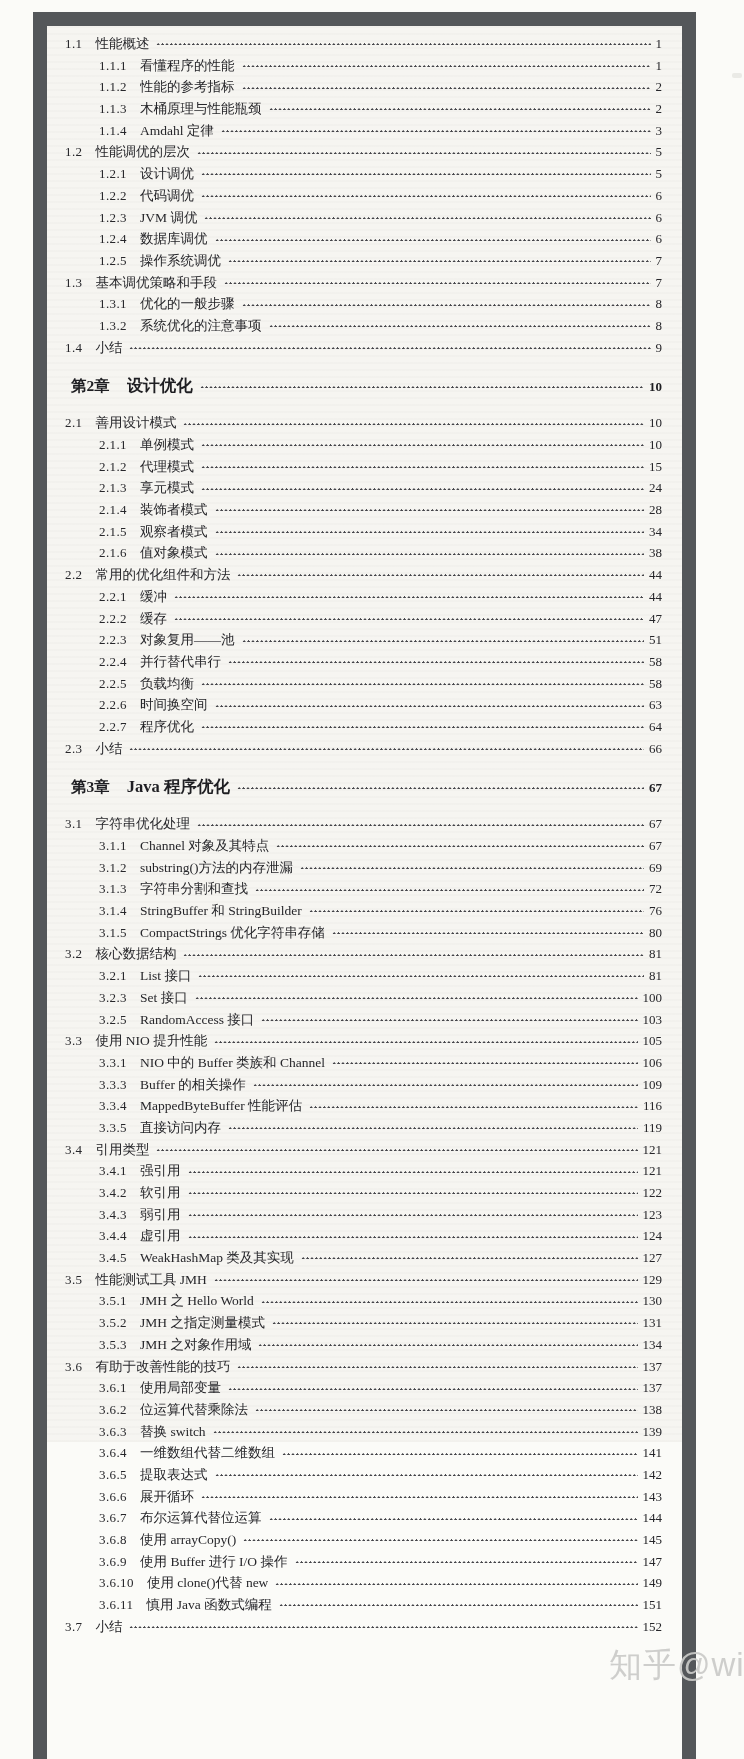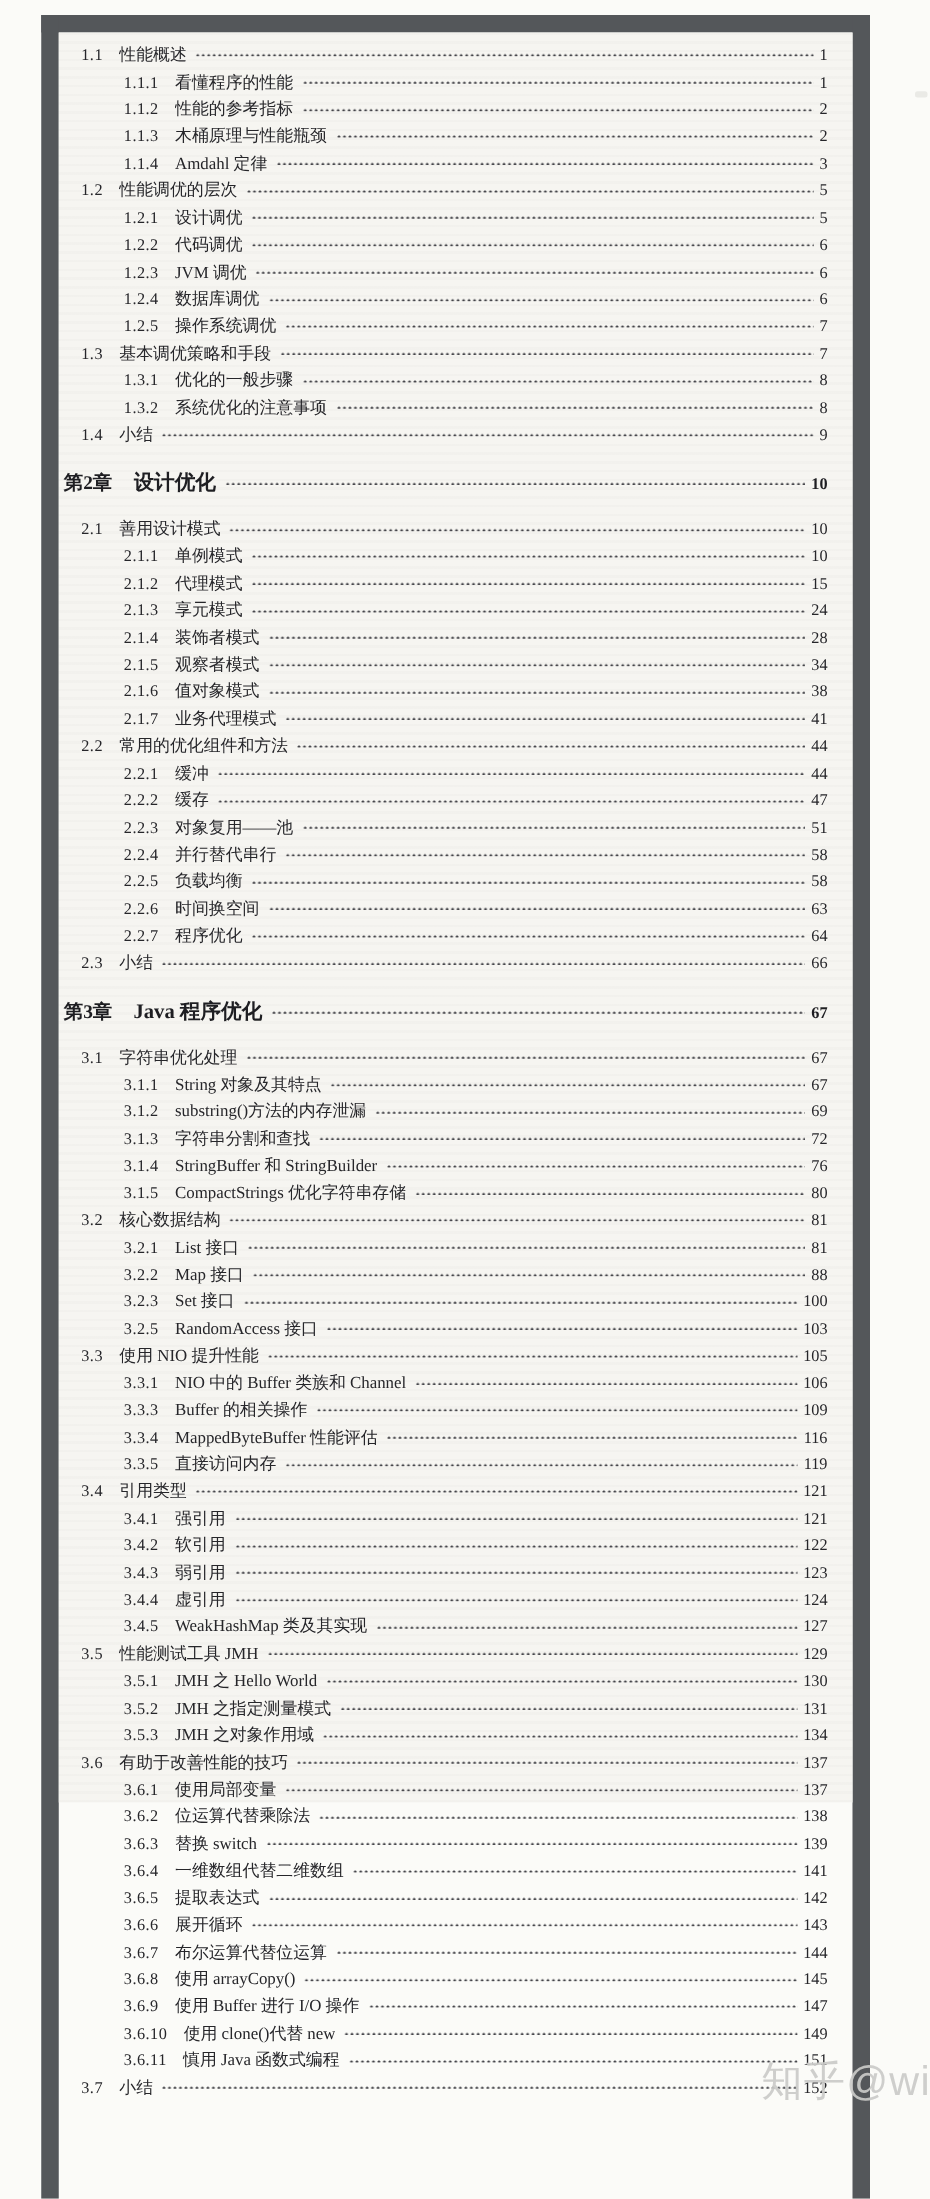--- a/index.html
+++ b/index.html
@@ -31,21 +31,21 @@
     color: #26262a; font-size: 13.5px;
     white-space: nowrap;
   }
   .toc-row .num { font-size: 13px; letter-spacing: 0.4px; flex: 0 0 auto; }
   .toc-row .title { flex: 0 1 auto; overflow: hidden; }
   .l1 { padding-left: 18px; }
   .l1 .num { margin-right: 13px; }
   .l2 { padding-left: 52px; }
   .l2 .num { margin-right: 13px; }
   .chapter {
-    padding-left: 4px;
+    padding-left: 24px;
     height: 26px; line-height: 26px;
     margin: 15px 0 13px 0;
     font-weight: bold; font-size: 16.5px; color: #1e1e22; text-align: right;
   }
   .chapter .num { font-size: 15.5px; margin-right: 17px; letter-spacing: 0; }
   .chapter .pagenum { font-weight: bold; }
   .leader {
     flex: 1 1 auto; min-width: 8px; height: 3px;
     margin: 0 5px 0 7px;
     align-self: center;
@@ -210,26 +210,20 @@
     <span class="title">观察者模式</span>
     <span class="leader"></span>
     <span class="pagenum">34</span>
   </div>
         <div class="toc-row l2">
     <span class="num">2.1.6</span>
     <span class="title">值对象模式</span>
     <span class="leader"></span>
     <span class="pagenum">38</span>
   </div>
-        <div class="toc-row l2">
-    <span class="num">2.1.7</span>
-    <span class="title">业务代理模式</span>
-    <span class="leader"></span>
-    <span class="pagenum">41</span>
-  </div>
         <div class="toc-row l1">
     <span class="num">2.2</span>
     <span class="title">常用的优化组件和方法</span>
     <span class="leader"></span>
     <span class="pagenum">44</span>
   </div>
         <div class="toc-row l2">
     <span class="num">2.2.1</span>
     <span class="title">缓冲</span>
     <span class="leader"></span>
@@ -284,21 +278,21 @@
     <span class="pagenum">67</span>
   </div>
         <div class="toc-row l1">
     <span class="num">3.1</span>
     <span class="title">字符串优化处理</span>
     <span class="leader"></span>
     <span class="pagenum">67</span>
   </div>
         <div class="toc-row l2">
     <span class="num">3.1.1</span>
-    <span class="title">String 对象及其特点</span>
+    <span class="title">Channel 对象及其特点</span>
     <span class="leader"></span>
     <span class="pagenum">67</span>
   </div>
         <div class="toc-row l2">
     <span class="num">3.1.2</span>
     <span class="title">substring()方法的内存泄漏</span>
     <span class="leader"></span>
     <span class="pagenum">69</span>
   </div>
         <div class="toc-row l2">
@@ -323,26 +317,20 @@
     <span class="num">3.2</span>
     <span class="title">核心数据结构</span>
     <span class="leader"></span>
     <span class="pagenum">81</span>
   </div>
         <div class="toc-row l2">
     <span class="num">3.2.1</span>
     <span class="title">List 接口</span>
     <span class="leader"></span>
     <span class="pagenum">81</span>
-  </div>
-        <div class="toc-row l2">
-    <span class="num">3.2.2</span>
-    <span class="title">Map 接口</span>
-    <span class="leader"></span>
-    <span class="pagenum">88</span>
   </div>
         <div class="toc-row l2">
     <span class="num">3.2.3</span>
     <span class="title">Set 接口</span>
     <span class="leader"></span>
     <span class="pagenum">100</span>
   </div>
         <div class="toc-row l2">
     <span class="num">3.2.5</span>
     <span class="title">RandomAccess 接口</span>

